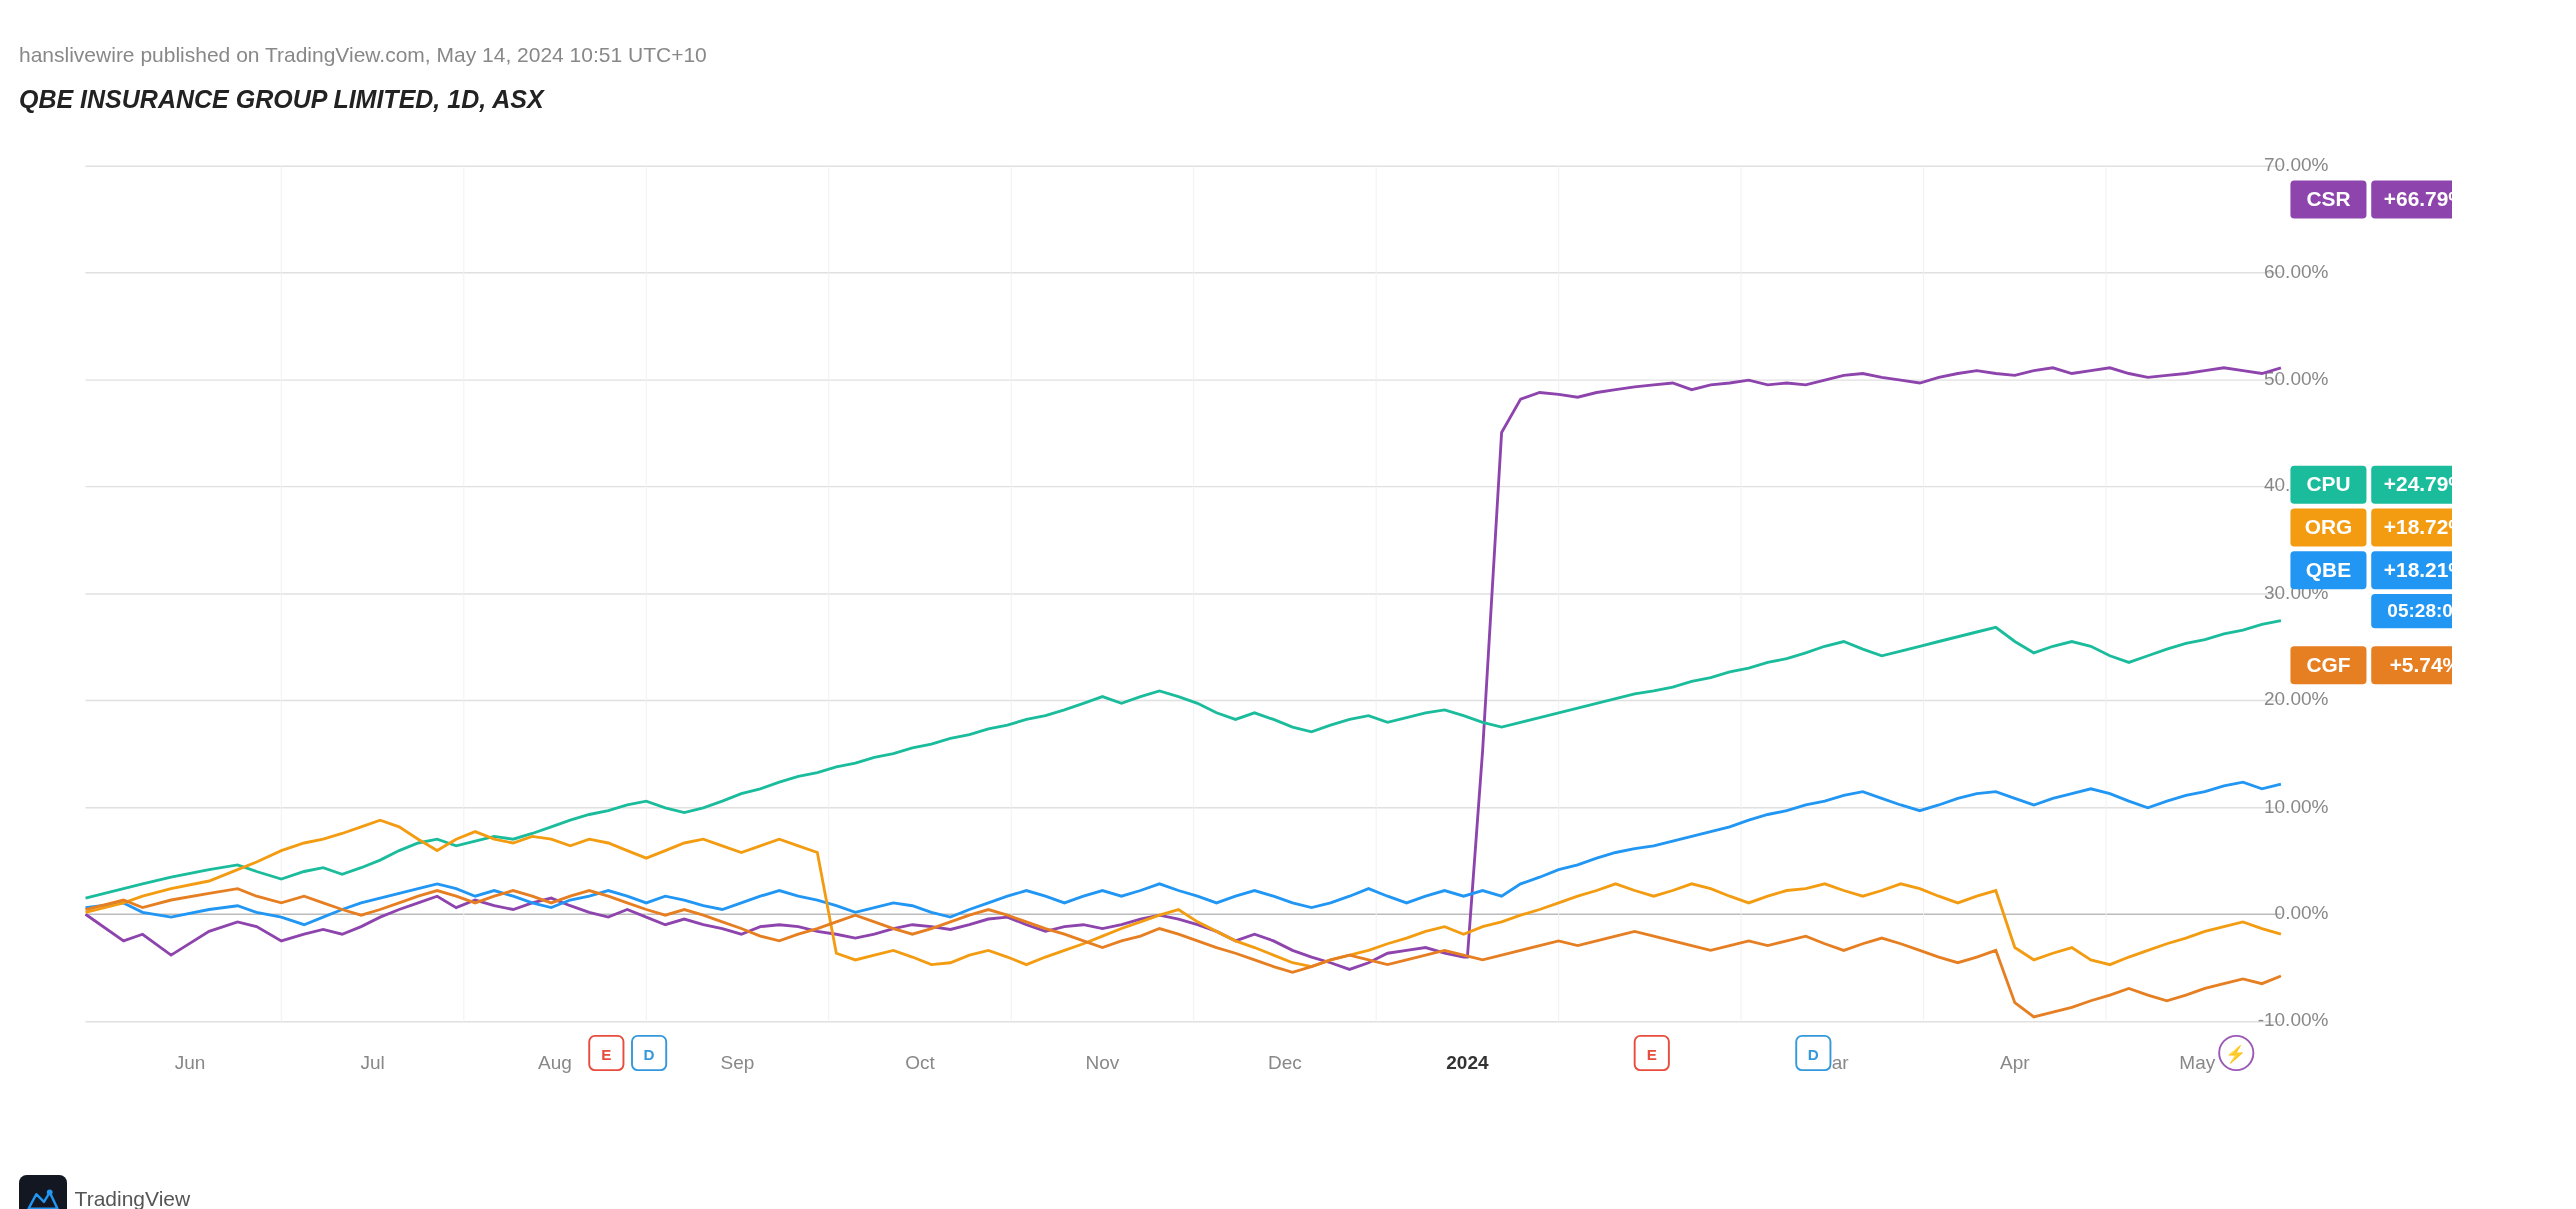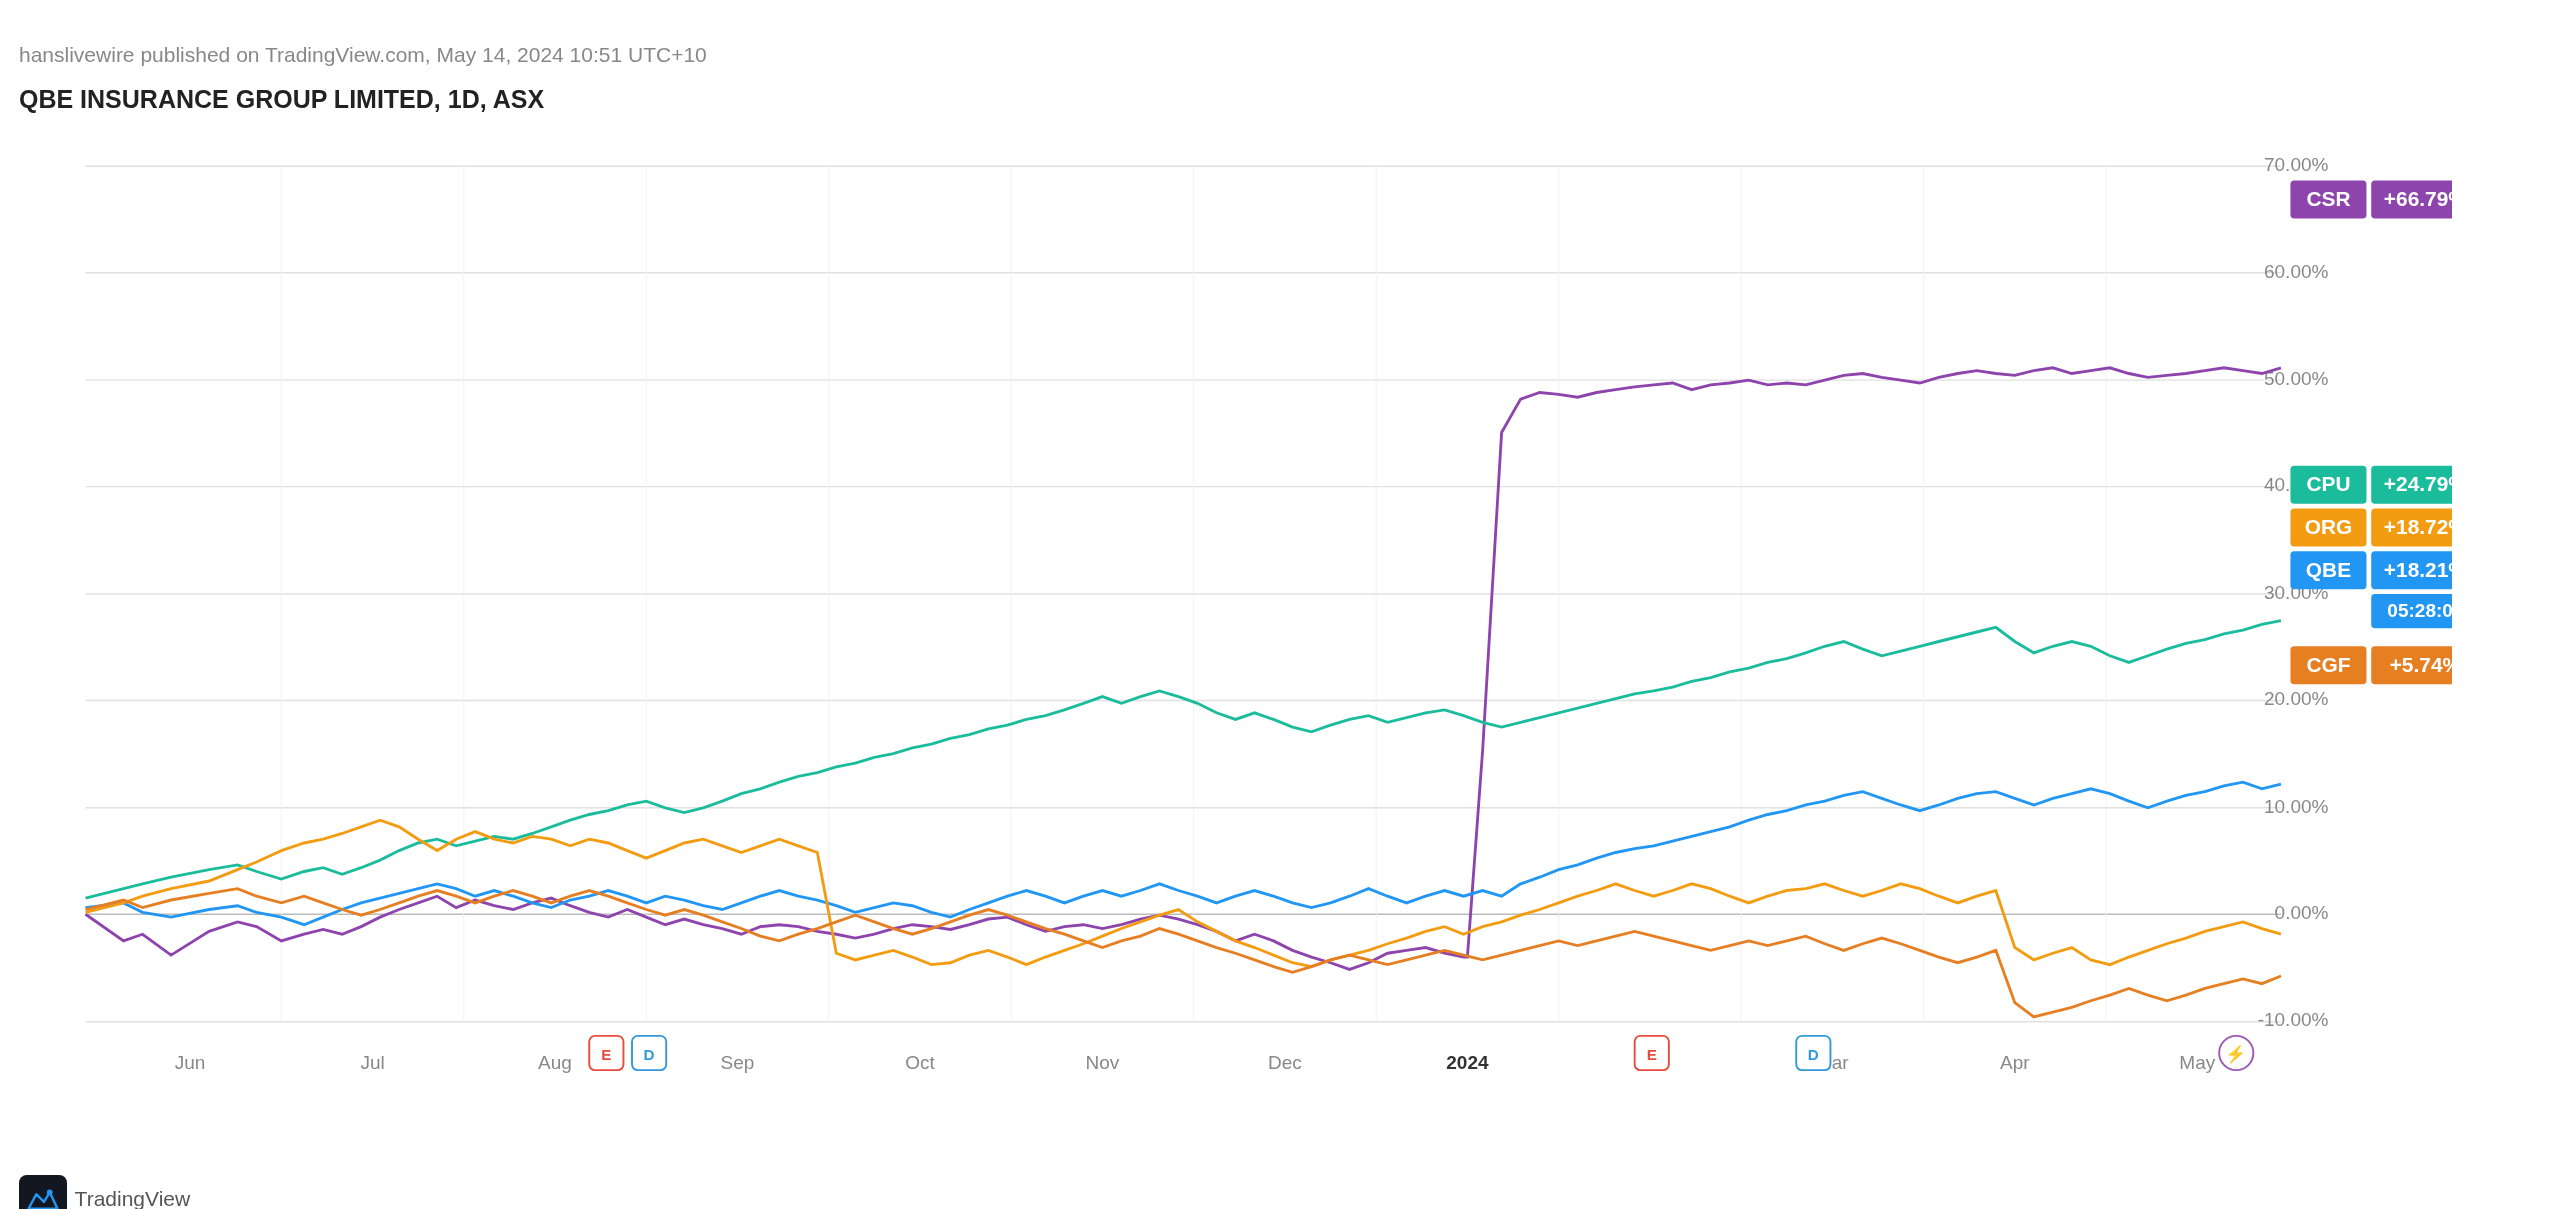--- a/index.html
+++ b/index.html
@@ -30,20 +30,21 @@
       font-weight: 400;
     }
 
     .chart-title {
       position: absolute;
       top: 52px;
       left: 19px;
       font-size: 25px;
       color: #222;
       font-weight: 600;
+      font-style: italic;
     }
 
     .tv-logo {
       position: absolute;
       bottom: 19px;
       left: 19px;
       display: flex;
       align-items: center;
       gap: 7.6px;
     }

